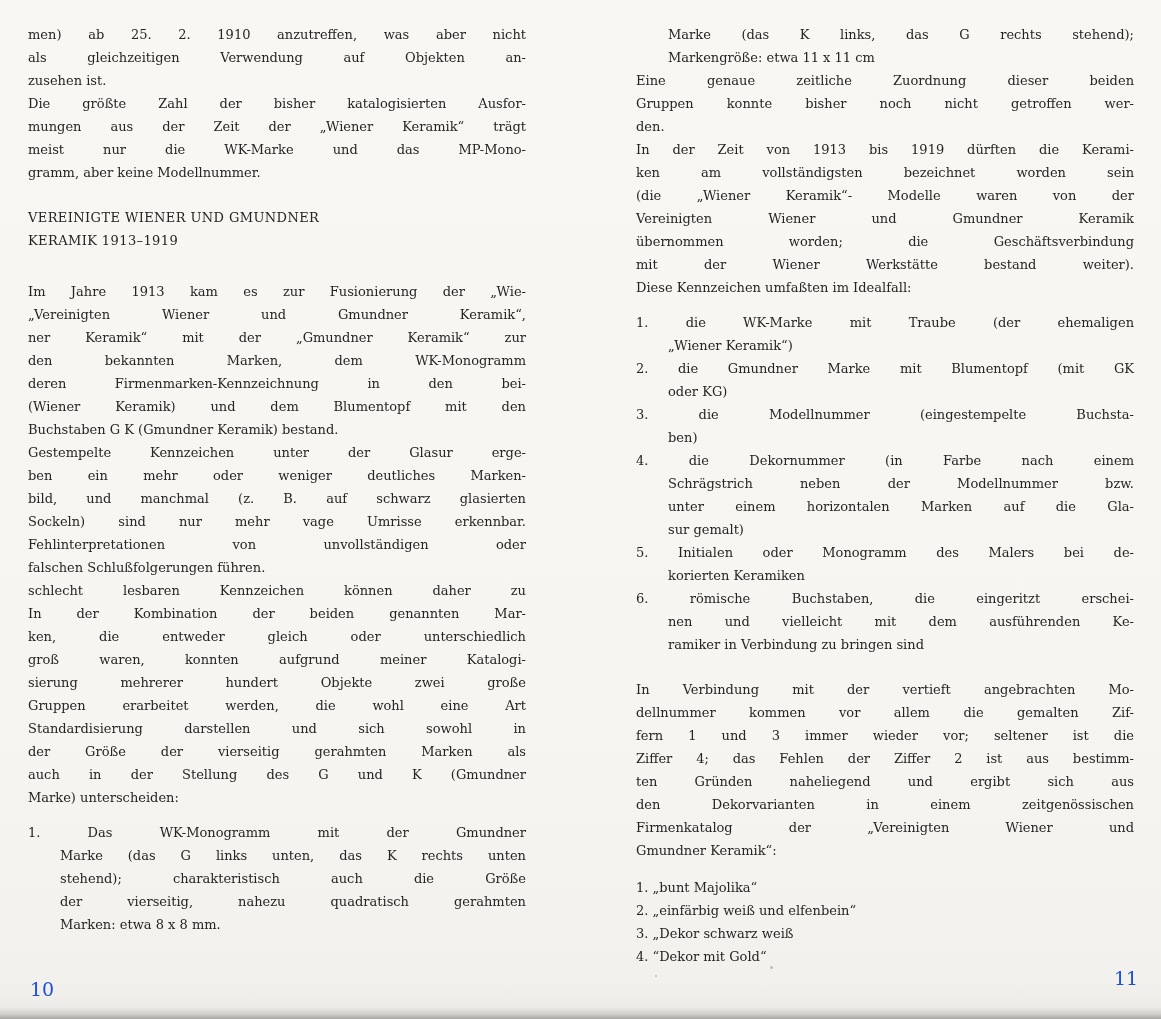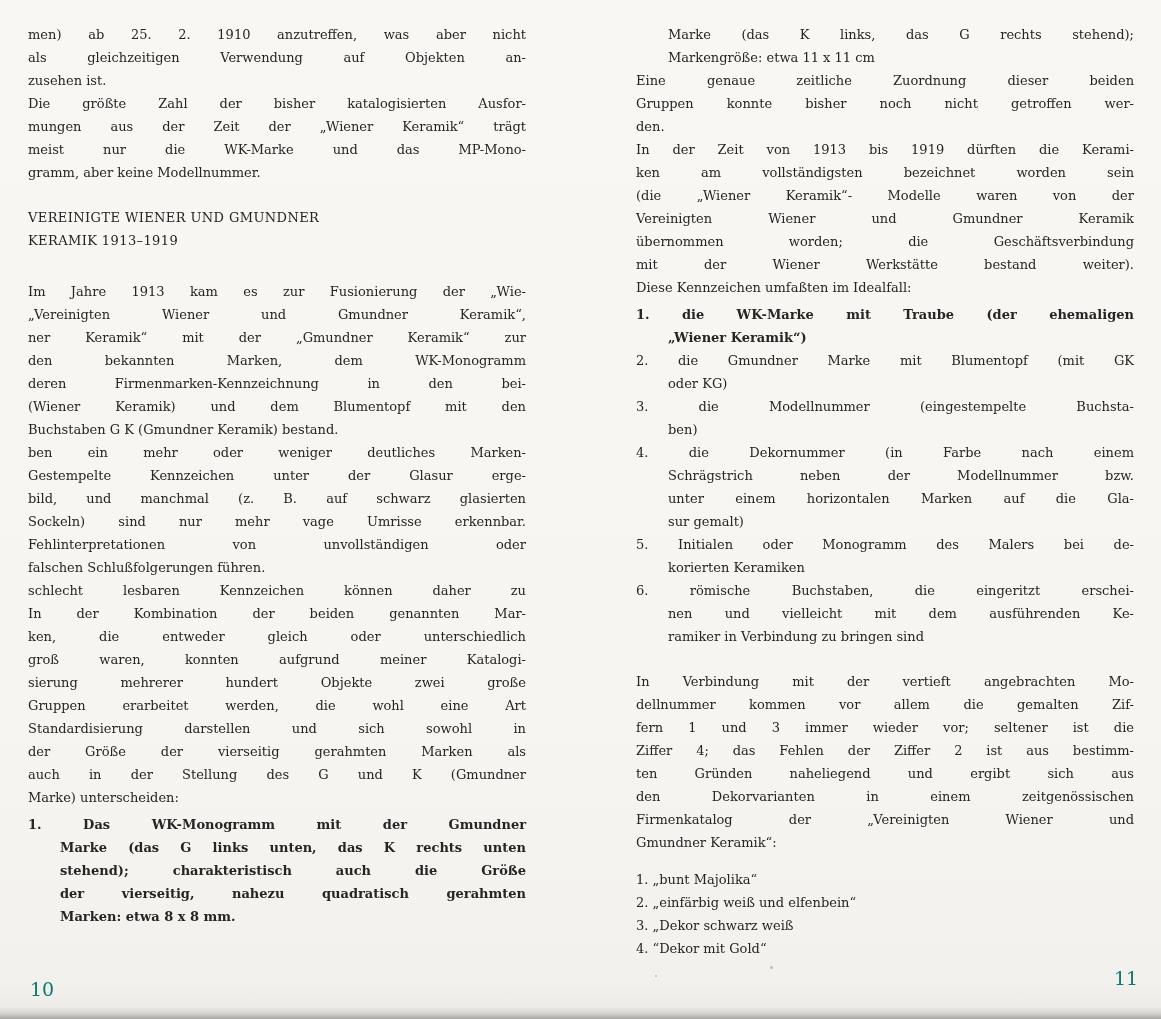--- a/index.html
+++ b/index.html
@@ -23,21 +23,21 @@
   .col {
     position: absolute;
     top: 23px;
     width: 498px;
     font-size: 13px;
   }
   #left-col  { left: 28px; }
   #right-col { left: 636px; }
 
   .block { margin: 0; }
-  .g-s { margin-top: 4px; font-weight: bold; }
+  .g-s { margin-top: 12px; }
   .g-m { margin-top: 22px; }
   .g-l { margin-top: 28px; }
   .g-xl { margin-top: 14px; }
 
   .ln {
     line-height: 23px;
     min-height: 23px;
   }
   .ln.j {
     text-align: justify;
@@ -45,21 +45,21 @@
   }
   .ln.ind { padding-left: 32px; }
 
   .type-heading .ln {
     letter-spacing: 0.4px;
   }
 
   .pagenum {
     position: absolute;
     font-size: 19px;
-    color: #0f766e;
+    color: #1d4ed8;
   }
   #pn-left  { left: 30px;  top: 978px; }
   #pn-right { left: 1114px; top: 967px; }
 
   .scan-shadow {
     position: absolute;
     left: 0;
     right: 0;
     bottom: 0;
     height: 12px;
@@ -97,22 +97,22 @@
       <div class="ln">KERAMIK 1913–1919</div>
     </div>
     <div class="block type-para g-l">
       <div class="ln j">Im Jahre 1913 kam es zur Fusionierung der „Wie-</div>
       <div class="ln j">„Vereinigten Wiener und Gmundner Keramik“,</div>
       <div class="ln j">ner Keramik“ mit der „Gmundner Keramik“ zur</div>
       <div class="ln j">den bekannten Marken, dem WK-Monogramm</div>
       <div class="ln j">deren Firmenmarken-Kennzeichnung in den bei-</div>
       <div class="ln j">(Wiener Keramik) und dem Blumentopf mit den</div>
       <div class="ln">Buchstaben G K (Gmundner Keramik) bestand.</div>
+      <div class="ln j">Gestempelte Kennzeichen unter der Glasur erge-</div>
       <div class="ln j">ben ein mehr oder weniger deutliches Marken-</div>
-      <div class="ln j">Gestempelte Kennzeichen unter der Glasur erge-</div>
       <div class="ln j">bild, und manchmal (z. B. auf schwarz glasierten</div>
       <div class="ln j">Sockeln) sind nur mehr vage Umrisse erkennbar.</div>
       <div class="ln j">Fehlinterpretationen von unvollständigen oder</div>
       <div class="ln">falschen Schlußfolgerungen führen.</div>
       <div class="ln j">schlecht lesbaren Kennzeichen können daher zu</div>
       <div class="ln j">In der Kombination der beiden genannten Mar-</div>
       <div class="ln j">ken, die entweder gleich oder unterschiedlich</div>
       <div class="ln j">groß waren, konnten aufgrund meiner Katalogi-</div>
       <div class="ln j">sierung mehrerer hundert Objekte zwei große</div>
       <div class="ln j">Gruppen erarbeitet werden, die wohl eine Art</div>

